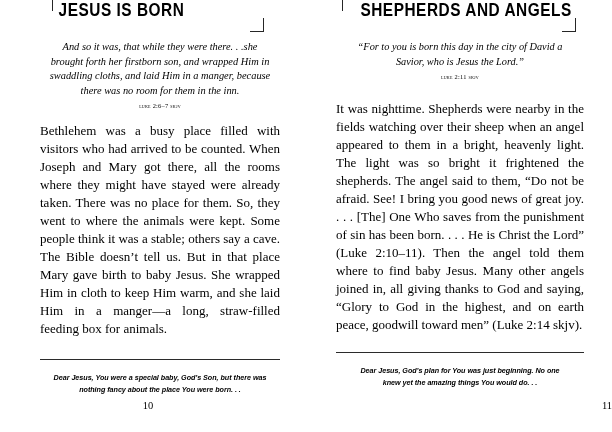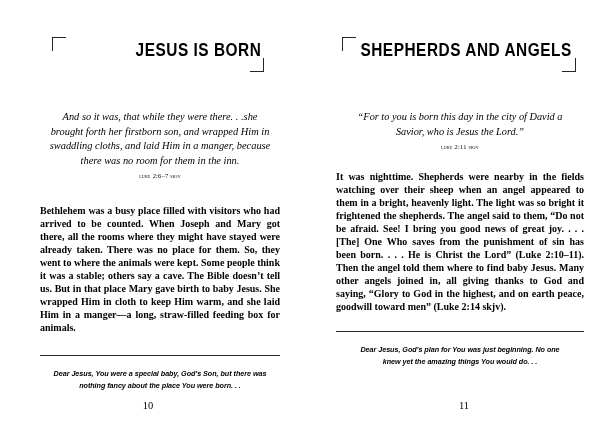--- a/index.html
+++ b/index.html
@@ -35,22 +35,21 @@
     right: 40px;
     top: 0;
     bottom: 0;
   }
   .page-left .page-inner  { left: 40px; right: 26px; }
   .page-right .page-inner { left: 30px; right: 28px; }
 
   
   .title-block {
     position: relative;
-    margin-top: 40px;
-    text-align: right;
+    text-align: left;
     height: 40px;
   }
   .chapter-title {
     display: inline-block;
     font-family: "Liberation Sans", sans-serif;
     font-weight: bold;
     font-size: 17.5px;
     letter-spacing: 0.6px;
     line-height: 1;
     transform: scaleX(0.88);
@@ -68,21 +67,21 @@
     border-left: 1.6px solid #262626;
     border-top: 1.6px solid #262626;
   }
   .corner-br {
     border-right: 1.6px solid #262626;
     border-bottom: 1.6px solid #262626;
   }
 
   
   .scripture {
-    margin-top: 30px;
+    margin-top: 0;
     text-align: center;
     font-family: "Liberation Serif", serif;
     font-style: italic;
     font-size: 10.4px;
     line-height: 14.6px;
     padding: 0 6px;
   }
   .page-right .scripture {
     padding: 0 16px;
     font-size: 10.3px;
@@ -93,27 +92,26 @@
     font-style: normal;
     font-size: 6.4px;
     letter-spacing: 0.25px;
     font-variant: small-caps;
     text-transform: lowercase;
   }
 
   
   .body-copy {
     font-family: "Liberation Serif", serif;
-    font-size: 10px;
-    line-height: 13px;
+    font-size: 13px;
+    line-height: 18px;
     text-align: justify;
     hyphens: none;
-    font-weight: bold;
-  }
-  .page-left .body-copy  { margin-top: 20px; }
+  }
+  .page-left .body-copy  { margin-top: 8px; }
   .page-right .body-copy { margin-top: 15px; }
 
   
   .divider {
     border: 0;
     border-top: 1.1px solid #2b2b2b;
     margin: 0;
   }
   .page-left .divider  { margin-top: 21px; }
   .page-right .divider { margin-top: 18px; }
@@ -136,21 +134,21 @@
 
   
   .folio {
     position: absolute;
     bottom: 21px;
     font-family: "Liberation Serif", serif;
     font-size: 10.5px;
     line-height: 1;
   }
   .page-left .folio  { left: 0; right: 0; text-align: center; margin-left: -10px; }
-  .page-right .folio { left: 0; right: 0; text-align: center; margin-left: 10px; }
+  .page-right .folio { left: 0; right: 0; text-align: right; margin-left: 10px; }
 </style>
 </head>
 <body>
 
 <div class="spread">
 
   <div class="page page-left">
     <div class="page-inner">
 
       <div class="title-block">

